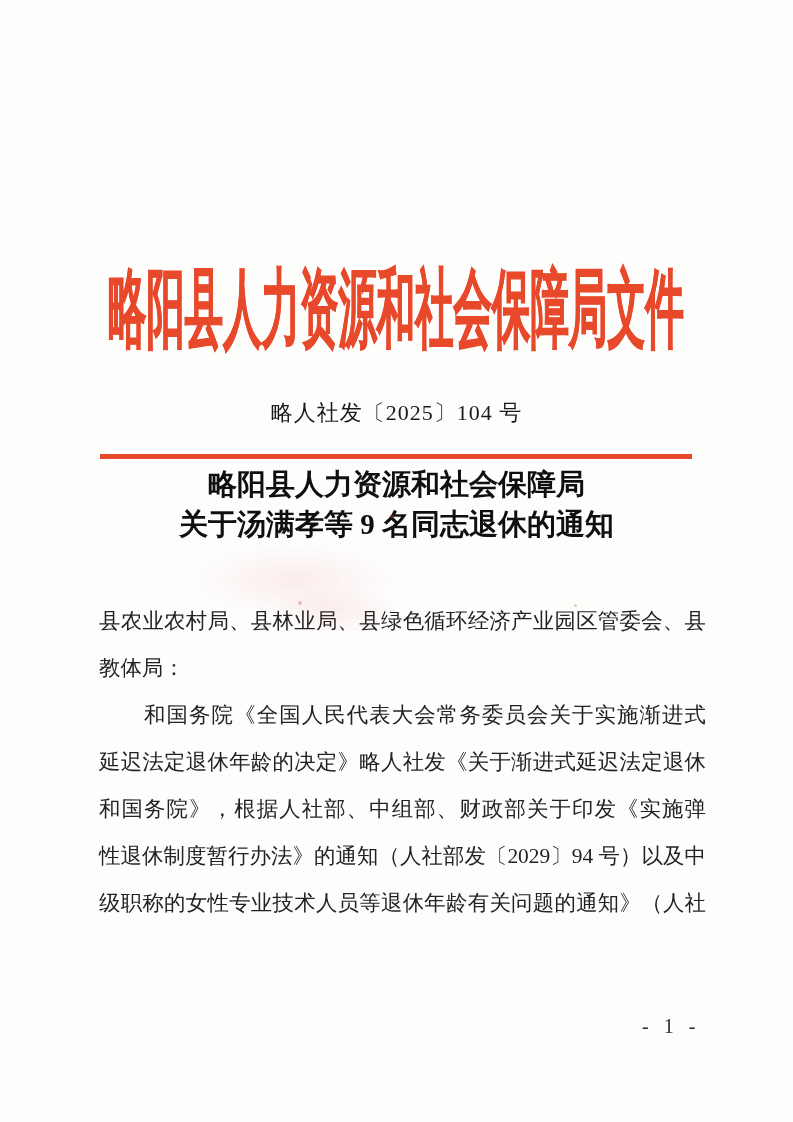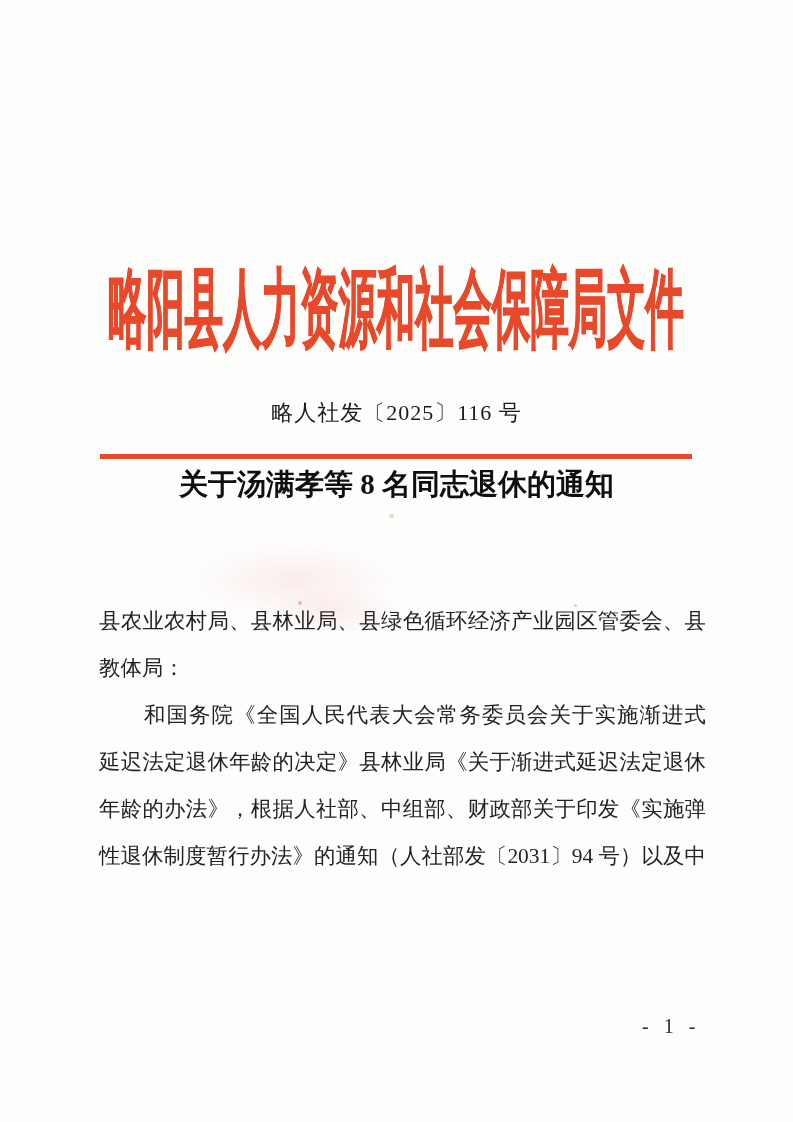--- a/index.html
+++ b/index.html
@@ -126,35 +126,37 @@
 </style>
 </head>
 <body>
 
 <div class="page">
 
   <svg class="letterhead-svg" viewBox="0 0 793 106" xmlns="http://www.w3.org/2000/svg">
     <text x="396" y="86" text-anchor="middle" textLength="576" lengthAdjust="spacingAndGlyphs" fill="#e7492a" stroke="#e7492a" stroke-width="1">略阳县人力资源和社会保障局文件</text>
   </svg>
 
-  <div class="doc-number">略人社发〔2025〕116 号</div>
+  <div class="doc-number">略人社发〔2025〕104 号</div>
 
   <div class="red-rule" style="background:#e7492a;"></div>
 
   <div class="doc-title">
-    <div>关于汤满孝等 8 名同志退休的通知</div>
+    <div>略阳县人力资源和社会保障局</div>
+    <div>关于汤满孝等 9 名同志退休的通知</div>
   </div>
 
   <div class="body-block">
     <div class="body-line">县农业农村局、县林业局、县绿色循环经济产业园区管委会、县</div>
     <div class="body-line left-aligned">教体局：</div>
     <div class="body-line">　　和国务院《全国人民代表大会常务委员会关于实施渐进式</div>
-    <div class="body-line">延迟法定退休年龄的决定》县林业局《关于渐进式延迟法定退休</div>
-    <div class="body-line">年龄的办法》，根据人社部、中组部、财政部关于印发《实施弹</div>
-    <div class="body-line">性退休制度暂行办法》的通知（人社部发〔2031〕94 号）以及中</div>
+    <div class="body-line">延迟法定退休年龄的决定》略人社发《关于渐进式延迟法定退休</div>
+    <div class="body-line">和国务院》，根据人社部、中组部、财政部关于印发《实施弹</div>
+    <div class="body-line">性退休制度暂行办法》的通知（人社部发〔2029〕94 号）以及中</div>
+    <div class="body-line">级职称的女性专业技术人员等退休年龄有关问题的通知》（人社</div>
   </div>
 
   <div class="page-number">- 1 -</div>
 
   <div class="artifact artifact-blob-1"></div>
   <div class="artifact artifact-blob-2"></div>
   <div class="artifact artifact-speck-1"></div>
   <div class="artifact artifact-speck-2"></div>
   <div class="artifact artifact-speck-3"></div>
 

